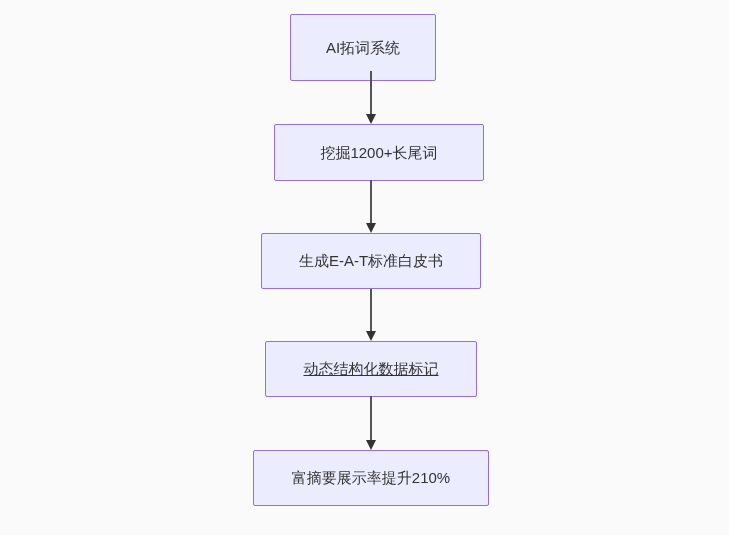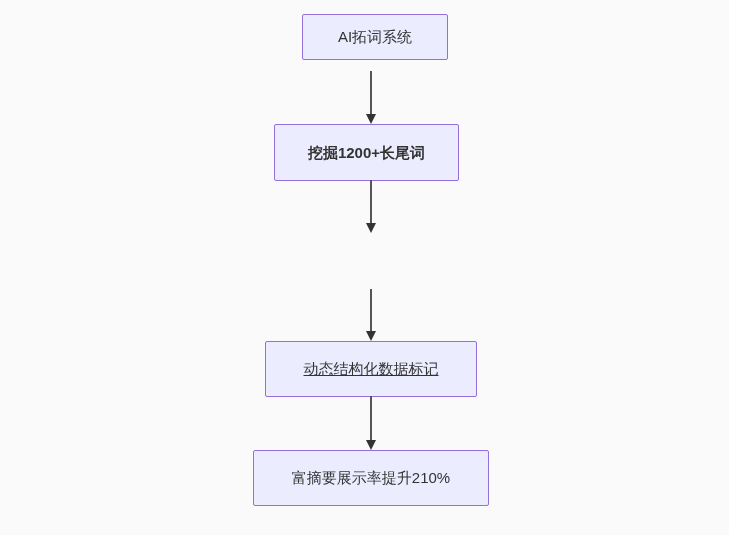--- a/index.html
+++ b/index.html
@@ -22,22 +22,22 @@
     border-radius: 2px;
     display: flex;
     align-items: center;
     justify-content: center;
     color: var(--text, #333333);
     font-size: 15px;
     line-height: 1.2;
     text-align: center;
     white-space: nowrap;
   }
-  .node-0 { left: 302px; top: 14px;  width: 146px; height: 46px; }
-  .node-1 { left: 274px; top: 124px; width: 185px; height: 57px; font-weight: bold; }
+  .node-0 { left: 290px; top: 14px;  width: 146px; height: 67px; }
+  .node-1 { left: 274px; top: 124px; width: 210px; height: 57px; }
   .node-2 { left: 261px; top: 233px; width: 220px; height: 56px; }
   .node-3 { left: 265px; top: 341px; width: 212px; height: 56px; text-decoration: underline; }
   .node-4 { left: 253px; top: 450px; width: 236px; height: 56px; }
 
   .edge {
     position: absolute;
     left: 366px;
     width: 10px;
     display: flex;
     flex-direction: column;
@@ -76,20 +76,23 @@
 
   <div class="node node-1">
     <span>挖掘1200+长尾词</span>
   </div>
 
   <div class="edge edge-1">
     <div class="edge-line"></div>
     <div class="edge-head"></div>
   </div>
 
+  <div class="node node-2">
+    <span>生成E-A-T标准白皮书</span>
+  </div>
 
   <div class="edge edge-2">
     <div class="edge-line"></div>
     <div class="edge-head"></div>
   </div>
 
   <div class="node node-3">
     <span>动态结构化数据标记</span>
   </div>
 

